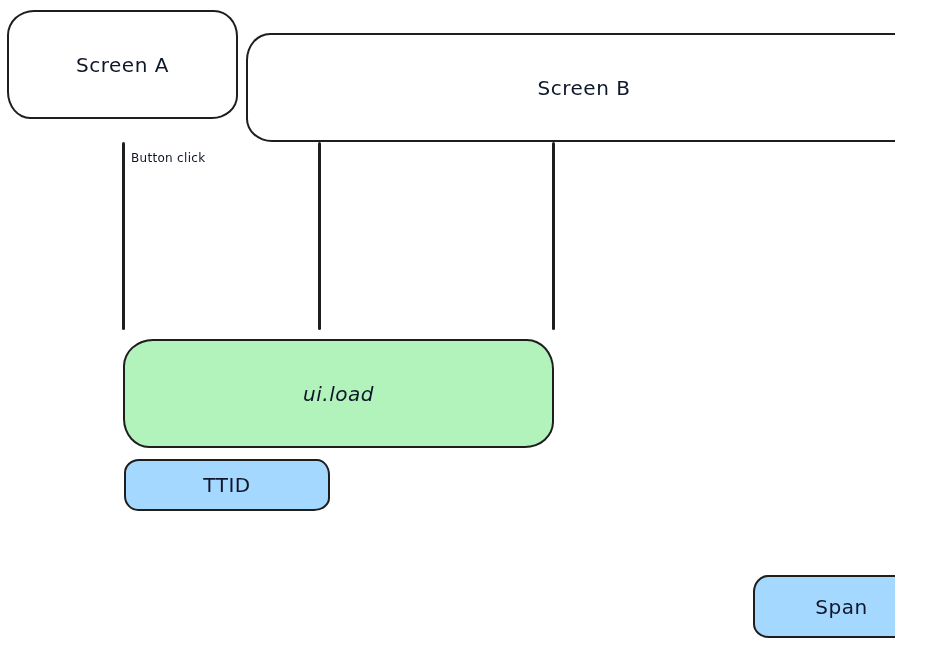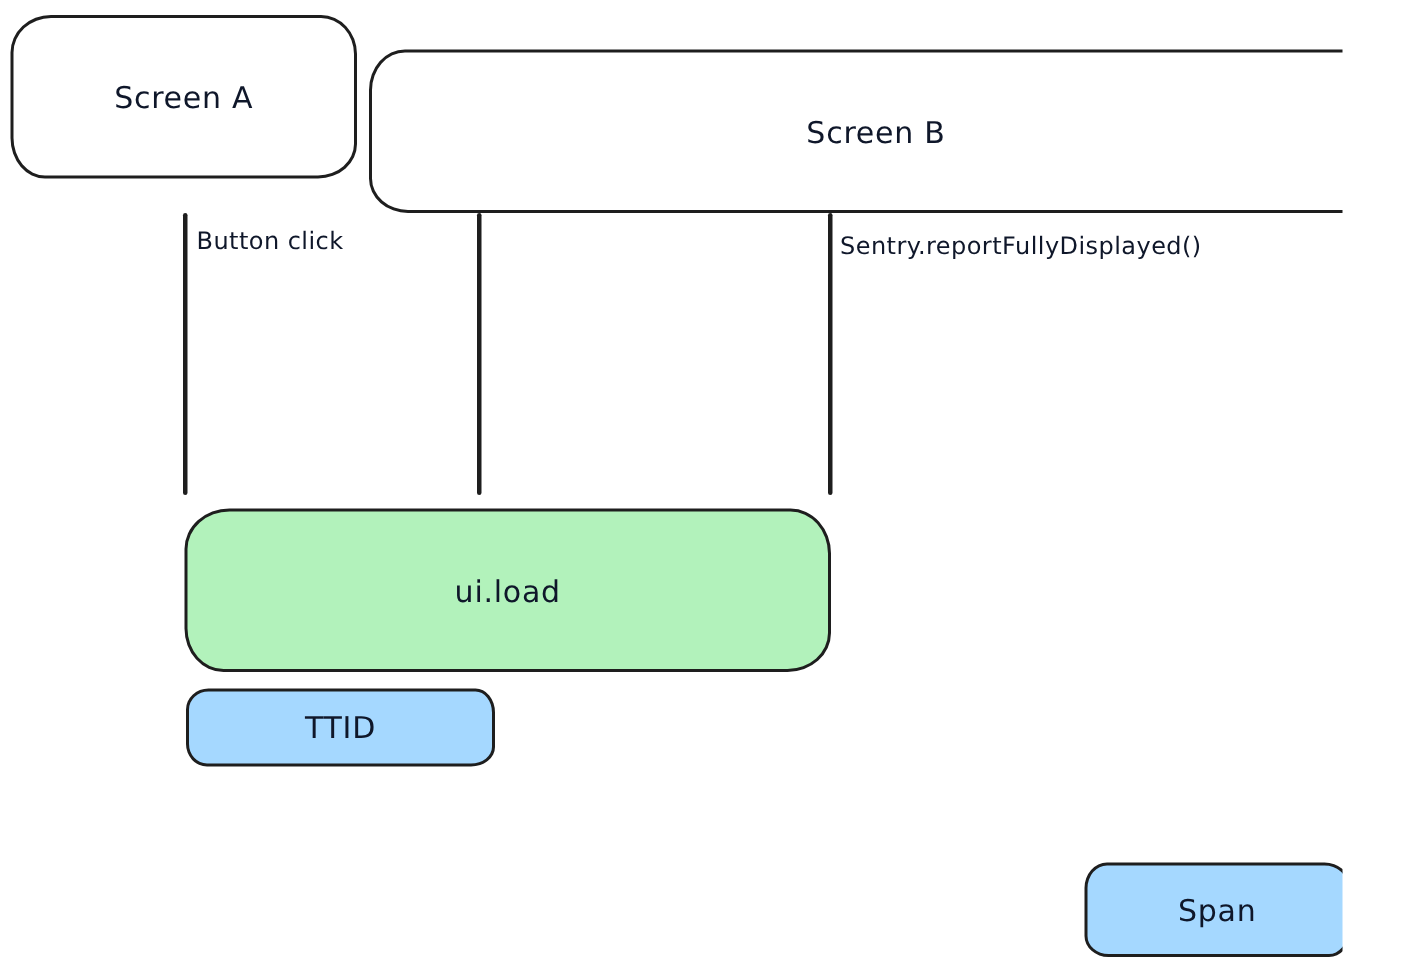--- a/index.html
+++ b/index.html
@@ -42,53 +42,54 @@
     position: absolute;
     width: 3px;
     top: 142px;
     height: 188px;
     background: #1e1e1e;
     border-radius: 2px;
   }
   .event-label {
     position: absolute;
     top: 151px;
-    font-size: 16px;
+    font-size: 12px;
     white-space: nowrap;
     letter-spacing: 0.3px;
   }
   .line-1 { left: 122px; }
   .line-2 { left: 318px; }
   .line-3 { left: 552px; }
   .label-1 { left: 131px; }
   .label-2 { left: 327px; top: 154px; }
   .label-3 { left: 560px; top: 154px; }
   
   .fill-transaction { background: #b2f2bb; }
   .fill-span { background: #a5d8ff; }
   .bar-uiload {
     left: 123px; top: 339px; width: 431px; height: 109px;
     border-radius: 30px 27px 29px 26px / 27px 30px 26px 29px;
+    font-style: italic;
   }
   .bar-ttid {
     left: 124px; top: 459px; width: 206px; height: 52px;
     border-radius: 15px 13px 16px 14px / 14px 16px 13px 15px;
     align-items: center;
   }
   .bar-ttfd {
     left: 123px; top: 520px; width: 429px; height: 53px;
     border-radius: 14px 16px 13px 15px / 15px 13px 16px 14px;
   }
   
   .legend-transaction {
     left: 753px; top: 495px; width: 175px; height: 64px;
     border-radius: 17px 15px 18px 16px / 16px 18px 15px 17px;
   }
   .legend-span {
-    left: 723px; top: 575px; width: 177px; height: 63px;
+    left: 753px; top: 575px; width: 177px; height: 63px;
     border-radius: 15px 17px 14px 16px / 17px 15px 16px 14px;
   }
 </style>
 </head>
 <body>
 
 <div class="canvas">
 
   <div class="box screen-a">
     <span>Screen A</span>
@@ -96,21 +97,20 @@
   <div class="box screen-b">
     <span>Screen B</span>
   </div>
 
   <div class="event-line line-1"></div>
   <div class="event-label label-1">Button click</div>
 
   <div class="event-line line-2"></div>
 
   <div class="event-line line-3"></div>
-  <div class="event-label label-3">Sentry.reportFullyDisplayed()</div>
 
   <div class="box fill-transaction bar-uiload">
     <span>ui.load</span>
   </div>
   <div class="box fill-span bar-ttid">
     <span>TTID</span>
   </div>
 
   <div class="box fill-span legend-span">
     <span>Span</span>

